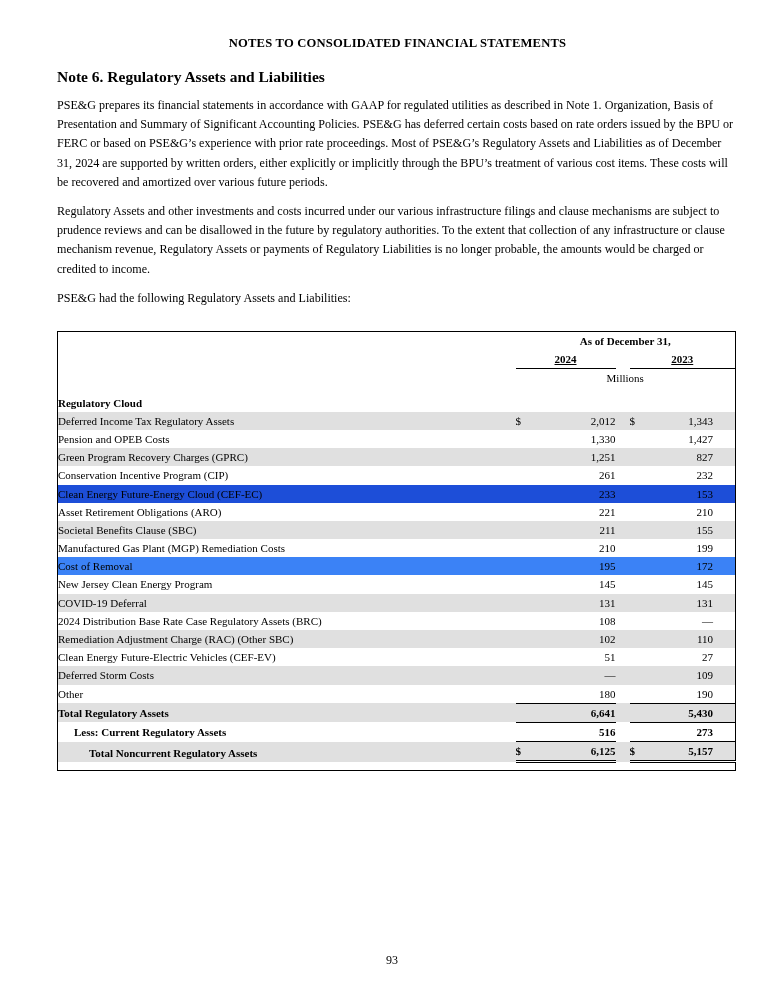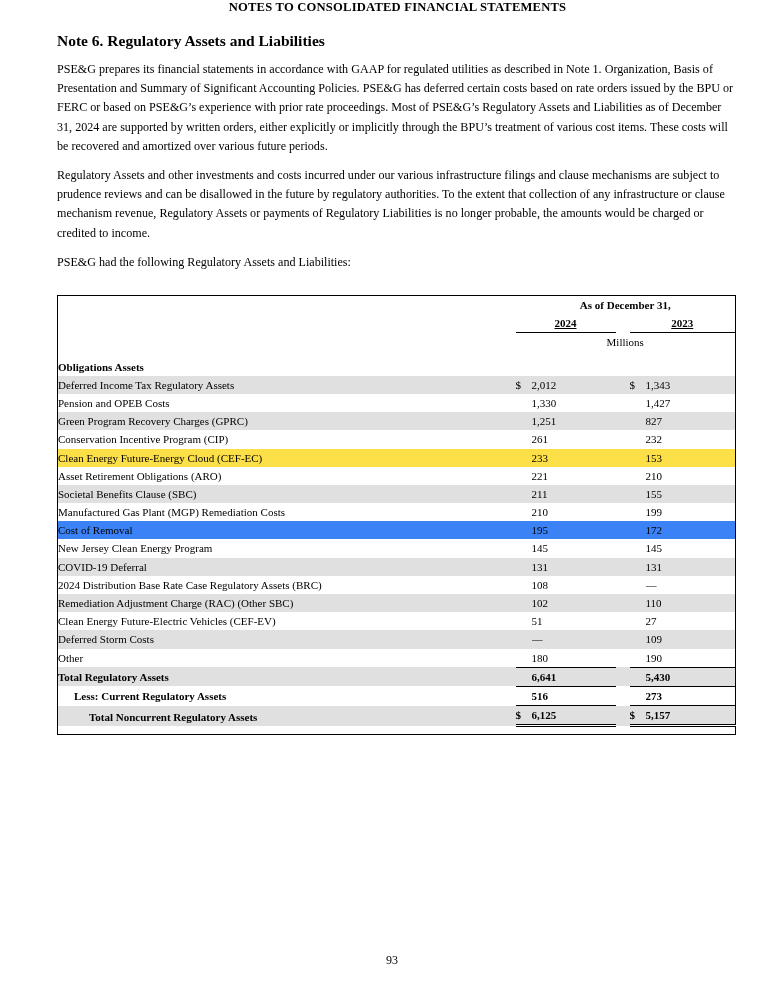--- a/index.html
+++ b/index.html
@@ -10,20 +10,21 @@
     background: #ffffff;
     font-family: "Liberation Serif", serif;
     color: #000;
     overflow: hidden;
   }
   .content {
     margin-left: 57px;
     width: 681px;
   }
   .doc-header {
+    padding-top: 36px;
     text-align: center;
     font-weight: bold;
     font-size: 12.6px;
     letter-spacing: 0.2px;
   }
   .note-title {
     margin-top: 17px;
     font-size: 15.5px;
     font-weight: bold;
   }
@@ -59,21 +60,21 @@
 
   .h-asof { text-align: center; font-weight: bold; padding-top: 7px; }
   .h-year { text-align: center; font-weight: bold; border-bottom: 1px solid #000; text-decoration: underline; }
   .h-units { text-align: center; }
   tr.spacer td { padding: 0; height: 6px; }
   tr.spacer-bottom td { padding: 0; height: 7px; }
 
   .c-section { font-weight: bold; padding-left: 8px; }
   .c-label { padding-left: 8px; text-align: left; }
   .c-d  { text-align: left; padding-left: 5px; }
-  .c-v  { text-align: left; padding-right: 3px; }
+  .c-v  { text-align: right; padding-right: 3px; }
   .c-v.last { padding-right: 22px; }
   .c-gap {}
 
   tr.bold td { font-weight: bold; }
   tr.u1 .c-d, tr.u1 .c-v { border-bottom: 1px solid #000; }
   tr.u2 .c-d, tr.u2 .c-v { border-bottom: 3px double #000; }
 
   .page-number {
     position: absolute;
     left: 8px;
@@ -118,21 +119,21 @@
           <td colspan="2" class="h-year">2023</td>
         </tr>
         <tr>
           <td></td>
           <td colspan="5" class="h-units">Millions</td>
         </tr>
         <tr class="spacer">
             <td colspan="6"></td>
           </tr>
         <tr>
-          <td colspan="6" class="c-section">Obligations Assets</td>
+          <td colspan="6" class="c-section">Regulatory Cloud</td>
         </tr>
       </thead>
       <tbody>
           <tr style="background: rgb(224, 224, 224);">
             <td class="c-label">Deferred Income Tax Regulatory Assets</td>
             <td class="c-d">$</td>
             <td class="c-v">2,012</td>
             <td class="c-gap"></td>
             <td class="c-d">$</td>
             <td class="c-v last">1,343</td>
@@ -154,21 +155,21 @@
             <td class="c-v last">827</td>
           </tr>
           <tr>
             <td class="c-label">Conservation Incentive Program (CIP)</td>
             <td class="c-d"></td>
             <td class="c-v">261</td>
             <td class="c-gap"></td>
             <td class="c-d"></td>
             <td class="c-v last">232</td>
           </tr>
-          <tr style="background: #fde047;">
+          <tr style="background: #1d4ed8;">
             <td class="c-label">Clean Energy Future-Energy Cloud (CEF-EC)</td>
             <td class="c-d"></td>
             <td class="c-v">233</td>
             <td class="c-gap"></td>
             <td class="c-d"></td>
             <td class="c-v last">153</td>
           </tr>
           <tr>
             <td class="c-label">Asset Retirement Obligations (ARO)</td>
             <td class="c-d"></td>

